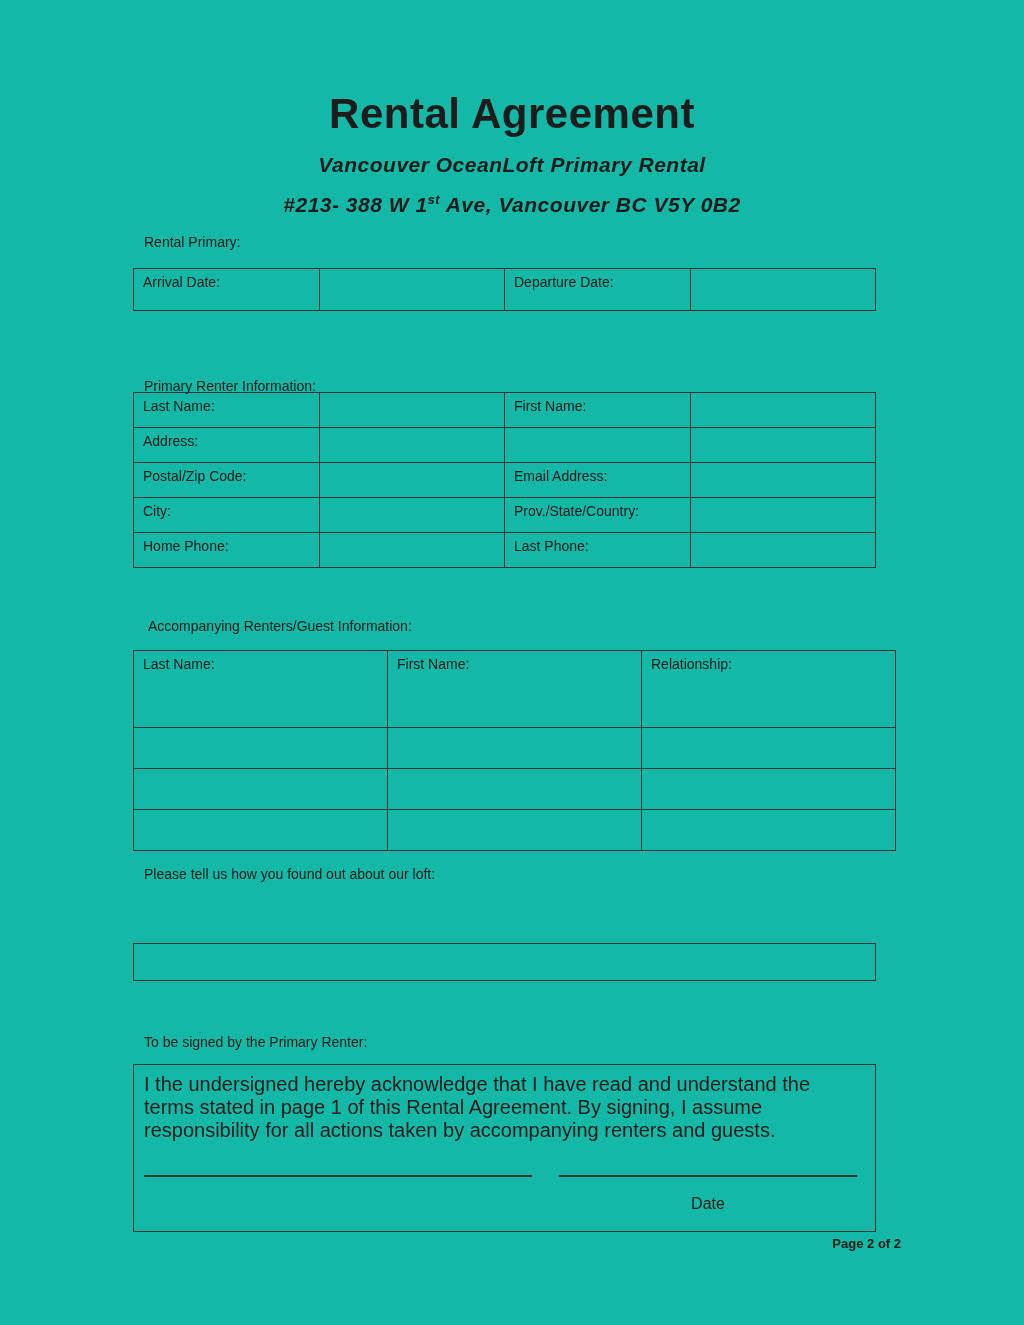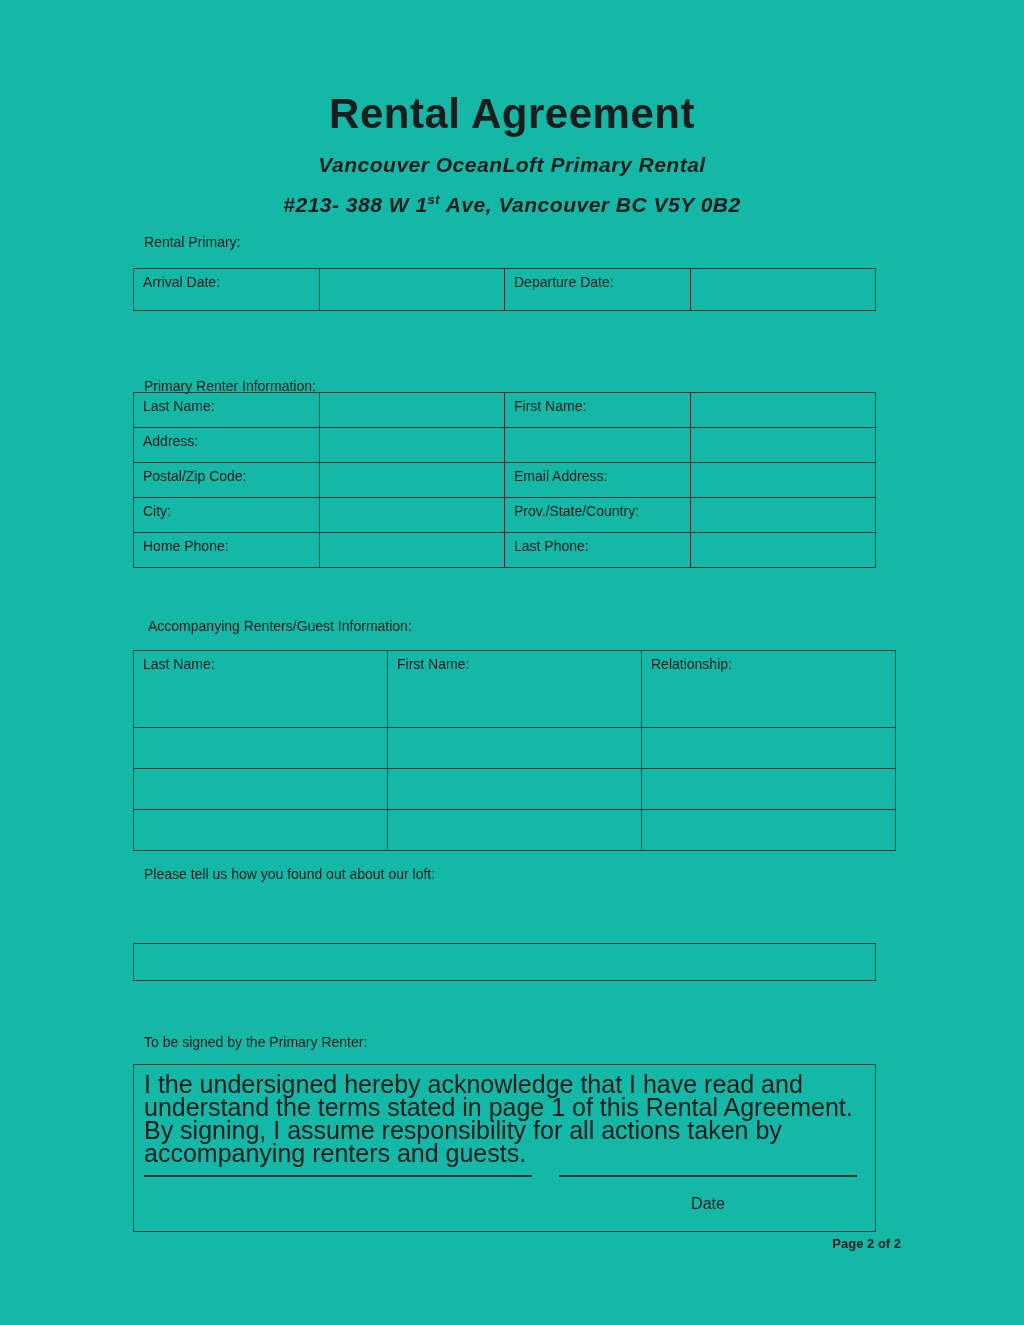--- a/index.html
+++ b/index.html
@@ -59,21 +59,21 @@
     width:743px; height:38px;
     border:1px solid #333;
   }
   .signature-box {
     position:absolute; top:1064px; left:133px;
     width:743px; height:168px;
     border:1px solid #333;
   }
   .ack-text {
     position:absolute; top:8px; left:10px; right:20px;
-    font-size:25px; line-height:23px;
+    font-size:20px; line-height:23px;
     color:#1c1c1c;
   }
   .sig-line {
     position:absolute; top:110px;
     border-bottom:2px solid #333;
     height:0;
   }
   .sig-line.left  { left:10px;  width:388px; }
   .sig-line.right { left:425px; width:298px; }
   .sig-caption {

